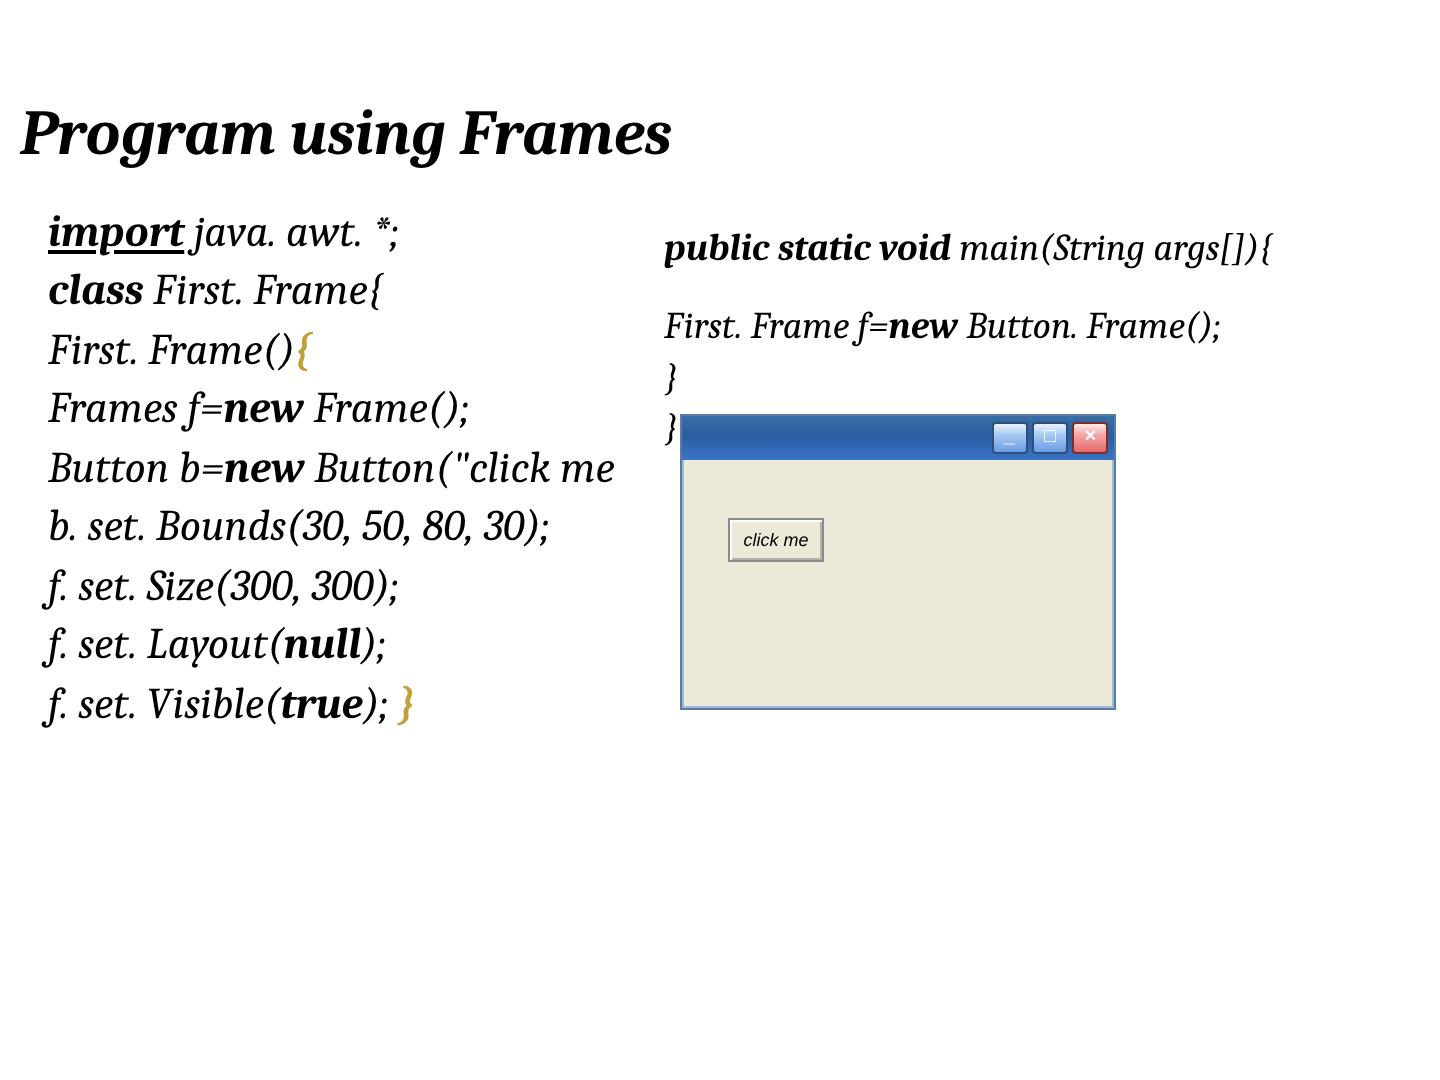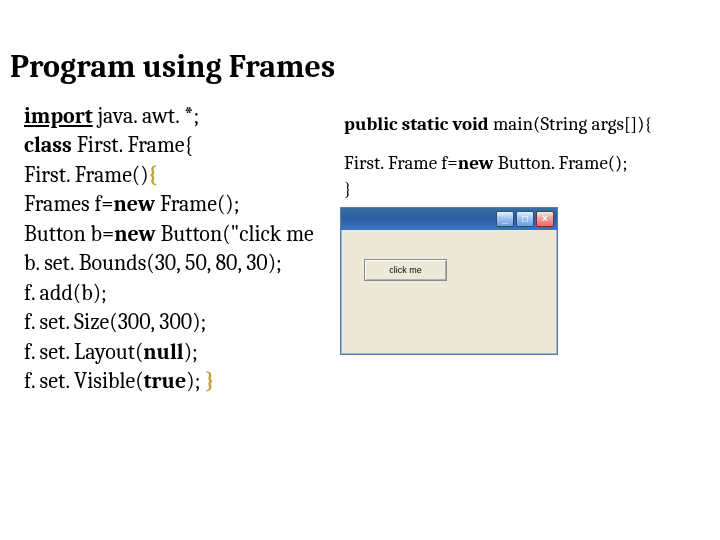--- a/index.html
+++ b/index.html
@@ -1,15 +1,15 @@
 <!DOCTYPE html>
 <html><head>
 <meta charset="utf-8">
 <style>
-  * { margin: 0; padding: 0; box-sizing: border-box; }
+  * { margin: 0; padding: 0; box-sizing: border-box; font-style: italic; }
   body {
     width: 720px;
     height: 540px;
     background: #fff;
     font-family: Cambria, Georgia, serif;
     position: relative;
     overflow: hidden;
   }
   .title {
     position: absolute;
@@ -29,21 +29,20 @@
     white-space: nowrap;
   }
   .right-col {
     position: absolute;
     top: 112px;
     left: 332px;
     font-size: 19px;
     line-height: 1.34;
     color: #000;
     white-space: nowrap;
-    margin-left: 12px;
   }
   .bold { font-weight: bold; }
   .u { text-decoration: underline; text-align: center; }
   .gold { color: #bfa23a; font-weight: bold; }
 
   
   .winframe {
     position: absolute;
     top: 207px;
     left: 340px;
@@ -85,21 +84,21 @@
   }
   .client {
     position: absolute;
     top: 23px; left: 3px; right: 3px; bottom: 3px;
     background: #ece9d8;
   }
   .awt-btn {
     position: absolute;
     top: 28px;
     left: 20px;
-    width: 83px;
+    width: 48px;
     height: 22px;
     background: #ece9d8;
     border: 1px solid #8a8a8a;
     box-shadow: 1px 1px 0 #fff inset, -1px -1px 0 #b0b0b0 inset;
     font-family: Tahoma, Arial, sans-serif;
     font-size: 9px;
     display: flex;
     align-items: center;
     justify-content: center;
     color: #000;
@@ -120,21 +119,20 @@
   <div>
     <span>First. Frame()</span><span class="gold">{</span>
   </div>
   <div>
     <span>Frames f=</span><span class="bold">new </span><span>Frame();</span>
   </div>
   <div>
     <span>Button b=</span><span class="bold">new </span><span>Button("click me</span>
   </div>
   <div>b. set. Bounds(30, 50, 80, 30);</div>
-  <div>f. add(b);</div>
   <div>f. set. Size(300, 300);</div>
   <div>
     <span>f. set. Layout(</span><span class="bold">null</span><span>);</span>
   </div>
   <div>
     <span>f. set. Visible(</span><span class="bold">true</span><span>); </span><span class="gold">}</span>
   </div>
 </div>
 
 <div class="right-col">

